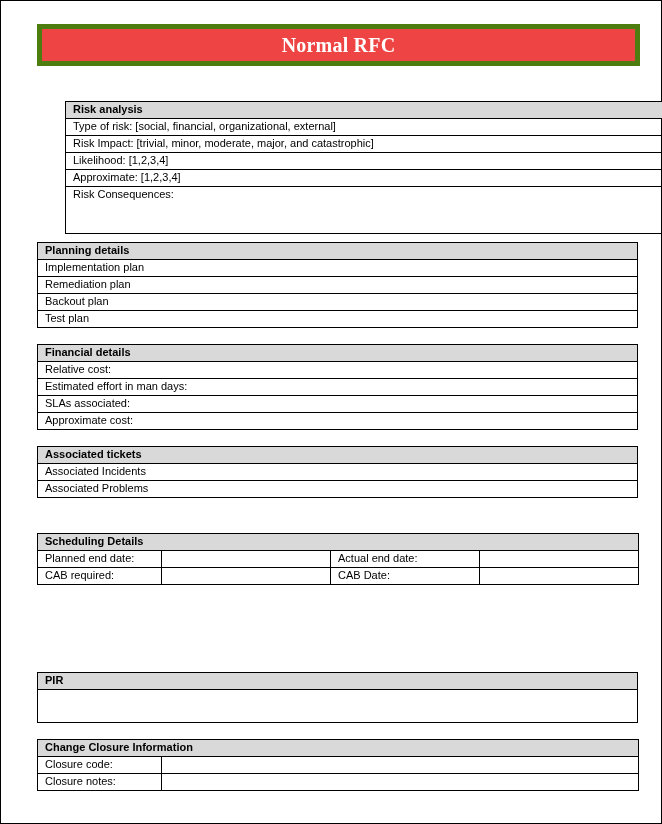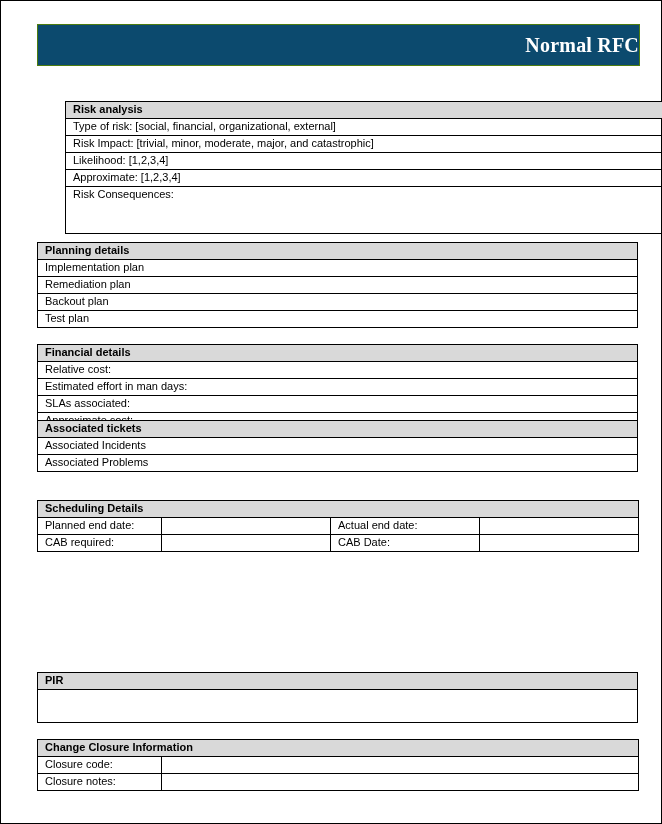--- a/index.html
+++ b/index.html
@@ -1,22 +1,22 @@
 <!DOCTYPE html>
 <html><head>
 <meta charset="utf-8">
 <style>
   * { box-sizing: border-box; margin: 0; padding: 0; }
   html, body { width: 662px; height: 824px; background: #ffffff; overflow: hidden; }
   body { position: relative; font-family: "Liberation Sans", "DejaVu Sans", sans-serif; color: #000; }
   .page { position: absolute; left: 0; top: 0; width: 662px; height: 824px; border: 1px solid #000; background: #fff; }
   .title-bar {
     position: absolute; left: 36px; top: 23px; width: 603px; height: 42px;
-    background: #0c4a6e; border: 1px solid #4d7c0f;
-    display: flex; align-items: center; justify-content: flex-end;
+    background: #ef4444; border: 5px solid #4d7c0f;
+    display: flex; align-items: center; justify-content: center;
   }
   .title-bar span {
     font-family: "Liberation Serif", "DejaVu Serif", serif;
     font-weight: bold; font-size: 20px; color: #ffffff; letter-spacing: 0.2px;
   }
   table.sec {
     position: absolute; left: 36px; width: 601px;
     border-collapse: collapse; table-layout: fixed;
     font-size: 11px;
   }
@@ -93,35 +93,35 @@
         </tr>
     <tr>
           <td>SLAs associated:</td>
         </tr>
     <tr>
           <td>Approximate cost:</td>
         </tr>
   </tbody>
     </table>
 
-  <table class="sec" style="top:419px;">
+  <table class="sec" style="top:445px;">
     <tbody>
         <tr>
           <td class="hdr">Associated tickets</td>
         </tr>
     <tr>
           <td>Associated Incidents</td>
         </tr>
     <tr>
           <td>Associated Problems</td>
         </tr>
   </tbody>
     </table>
 
-  <table class="sec" style="top:499px;">
+  <table class="sec" style="top:532px;">
     <colgroup>
       <col style="width:124px">
         <col style="width:169px">
         <col style="width:149px">
         <col style="width:159px">
     </colgroup>
     <tbody>
         <tr>
           <td class="hdr" colspan="4">Scheduling Details</td>
         </tr>

